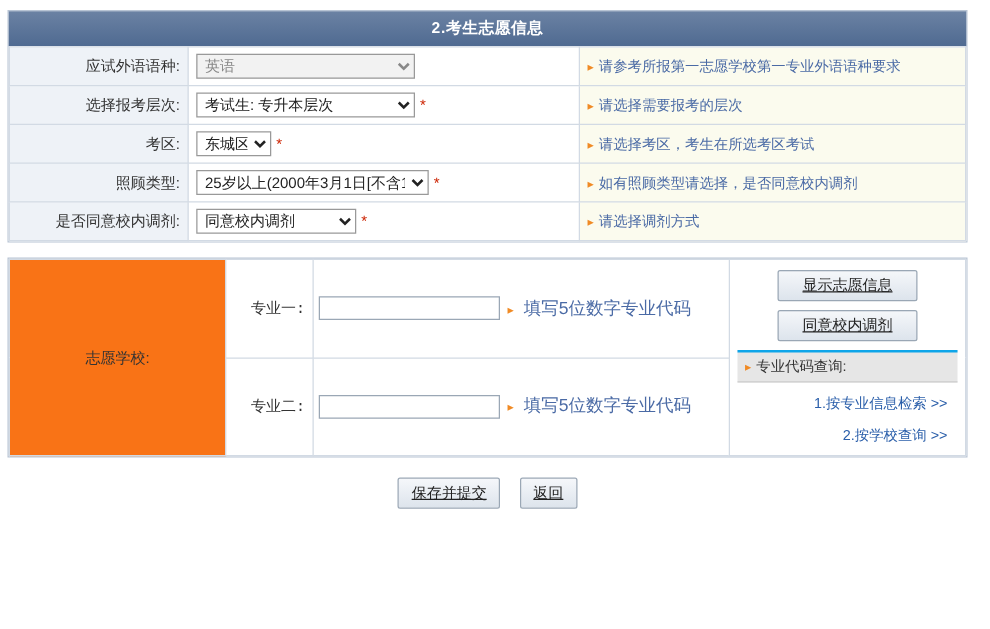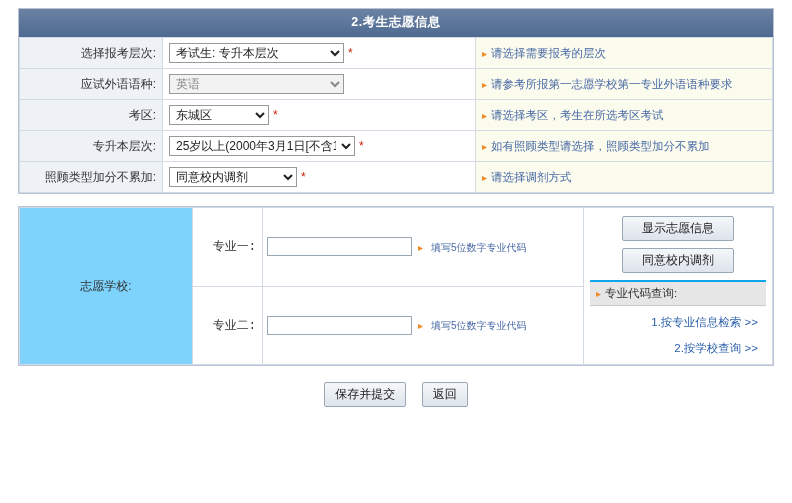--- a/index.html
+++ b/index.html
@@ -12,21 +12,21 @@
     height: 503px;
     font-family: "Liberation Sans", sans-serif;
     font-size: 12px;
     color: #333333;
     overflow: hidden;
   }
   .page {
     width: 792px;
     height: 503px;
     box-sizing: border-box;
-    padding: 8px 18px 0 18px;
+    padding: 8px 18px 0 6px;
   }
   .panel {
     border: 1px solid #b8c4d4;
     background: #ffffff;
     margin-bottom: 12px;
   }
   .panel-header {
     background: #5a7396;
     background: linear-gradient(#6b82a3, #4f6a91);
     color: #ffffff;
@@ -80,21 +80,21 @@
     font-family: "Liberation Sans", sans-serif;
     font-size: 12px;
     height: 20px;
     border: 1px solid #999999;
     background: #ffffff;
     color: #222222;
     padding: 1px 2px;
   }
   select.sel-wide { width: 175px; }
   select.sel-med  { width: 175px; }
-  select.sel-small{ width: 100px; }
+  select.sel-small{ width: 60px; }
   select.sel-xl   { width: 186px; }
   select.disabled {
     background: #f2f2f2;
     color: #888888;
   }
   input.text {
     font-family: "Liberation Sans", sans-serif;
     font-size: 12px;
     height: 19px;
     border: 1px solid #9aa7b5;
@@ -114,58 +114,59 @@
     width: 100%;
     border-collapse: collapse;
   }
   table.wish > tbody > tr > td {
     border: 1px solid #d2dae4;
     vertical-align: middle;
   }
   .school-cell {
     width: 170px;
     text-align: center;
-    background: #7dd3fc;
+    background: #f97316;
     font-size: 12px;
   }
   .major-label-cell {
     width: 62px;
     text-align: right;
     padding-right: 6px;
     background: #ffffff;
     font-size: 12px;
     font-family: Liberation Mono, monospace;
   }
   .major-input-cell {
     background: #ffffff;
     padding: 6px 4px;
     white-space: nowrap;
   }
   .major-hint {
     color: #4a6aa5;
-    font-size: 10px;
+    font-size: 14px;
     margin-left: 4px;
   }
   .side-cell {
     width: 188px;
     background: #ffffff;
     vertical-align: top;
     padding: 0;
   }
   .side-inner { padding: 8px 6px 6px 6px; }
   .btn {
     font-family: "Liberation Sans", sans-serif;
     font-size: 12px;
     border: 1px solid #9aa7b5;
     background: #e7ecf2;
     background: linear-gradient(#f5f7fa, #dde4ec);
     padding: 3px 10px;
     color: #222222;
     cursor: pointer;
     border-radius: 2px;
+    text-decoration: underline;
   }
   .side-btn {
     display: block;
     margin: 0 auto 7px auto;
     width: 112px;
     text-align: center;
   }
   .query-head {
     background: #e6e6e6;
     border-top: 2px solid #0ea5e9;
@@ -195,65 +196,65 @@
 </head>
 <body>
 
 <div class="page">
 
   <div class="panel">
     <div class="panel-header">2.考生志愿信息</div>
     <table class="form">
       <tbody>
         <tr>
+          <td class="label">应试外语语种:</td>
+          <td class="field">
+            <select class="sel-med disabled">
+              <option>英语</option>
+            </select><span class="req"></span>
+          </td>
+          <td class="hint">
+            <span class="bullet">▸</span><span>请参考所报第一志愿学校第一专业外语语种要求</span>
+          </td>
+        </tr>
+        <tr>
           <td class="label">选择报考层次:</td>
           <td class="field">
             <select class="sel-wide">
               <option>考试生: 专升本层次</option>
             </select><span class="req">*</span>
           </td>
           <td class="hint">
             <span class="bullet">▸</span><span>请选择需要报考的层次</span>
           </td>
         </tr>
         <tr>
-          <td class="label">应试外语语种:</td>
-          <td class="field">
-            <select class="sel-med disabled">
-              <option>英语</option>
-            </select><span class="req"></span>
-          </td>
-          <td class="hint">
-            <span class="bullet">▸</span><span>请参考所报第一志愿学校第一专业外语语种要求</span>
-          </td>
-        </tr>
-        <tr>
           <td class="label">考区:</td>
           <td class="field">
             <select class="sel-small">
               <option>东城区</option>
             </select><span class="req">*</span>
           </td>
           <td class="hint">
             <span class="bullet">▸</span><span>请选择考区，考生在所选考区考试</span>
           </td>
         </tr>
         <tr>
-          <td class="label">专升本层次:</td>
+          <td class="label">照顾类型:</td>
           <td class="field">
             <select class="sel-xl">
               <option>25岁以上(2000年3月1日[不含1日]前出生)</option>
             </select><span class="req">*</span>
           </td>
           <td class="hint">
-            <span class="bullet">▸</span><span>如有照顾类型请选择，照顾类型加分不累加</span>
-          </td>
-        </tr>
-        <tr>
-          <td class="label">照顾类型加分不累加:</td>
+            <span class="bullet">▸</span><span>如有照顾类型请选择，是否同意校内调剂</span>
+          </td>
+        </tr>
+        <tr>
+          <td class="label">是否同意校内调剂:</td>
           <td class="field">
             <select class="sel-small" style="width:128px;">
               <option>同意校内调剂</option>
             </select><span class="req">*</span>
           </td>
           <td class="hint">
             <span class="bullet">▸</span><span>请选择调剂方式</span>
           </td>
         </tr>
       </tbody>

